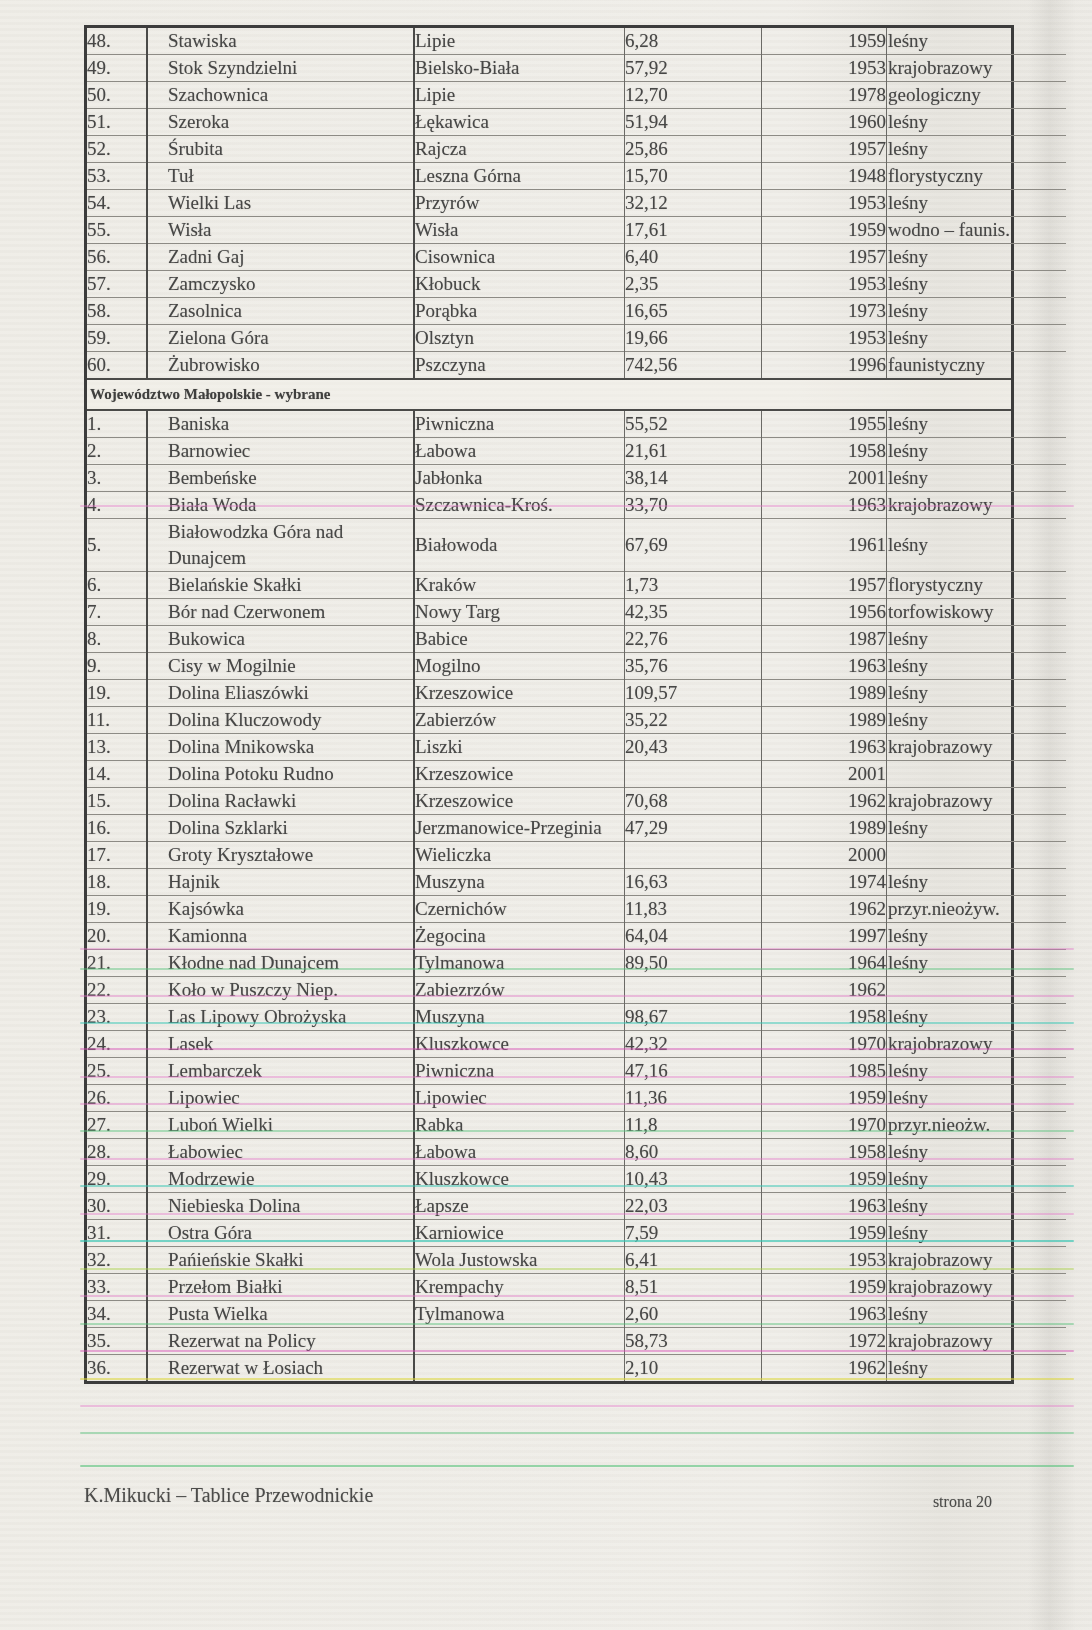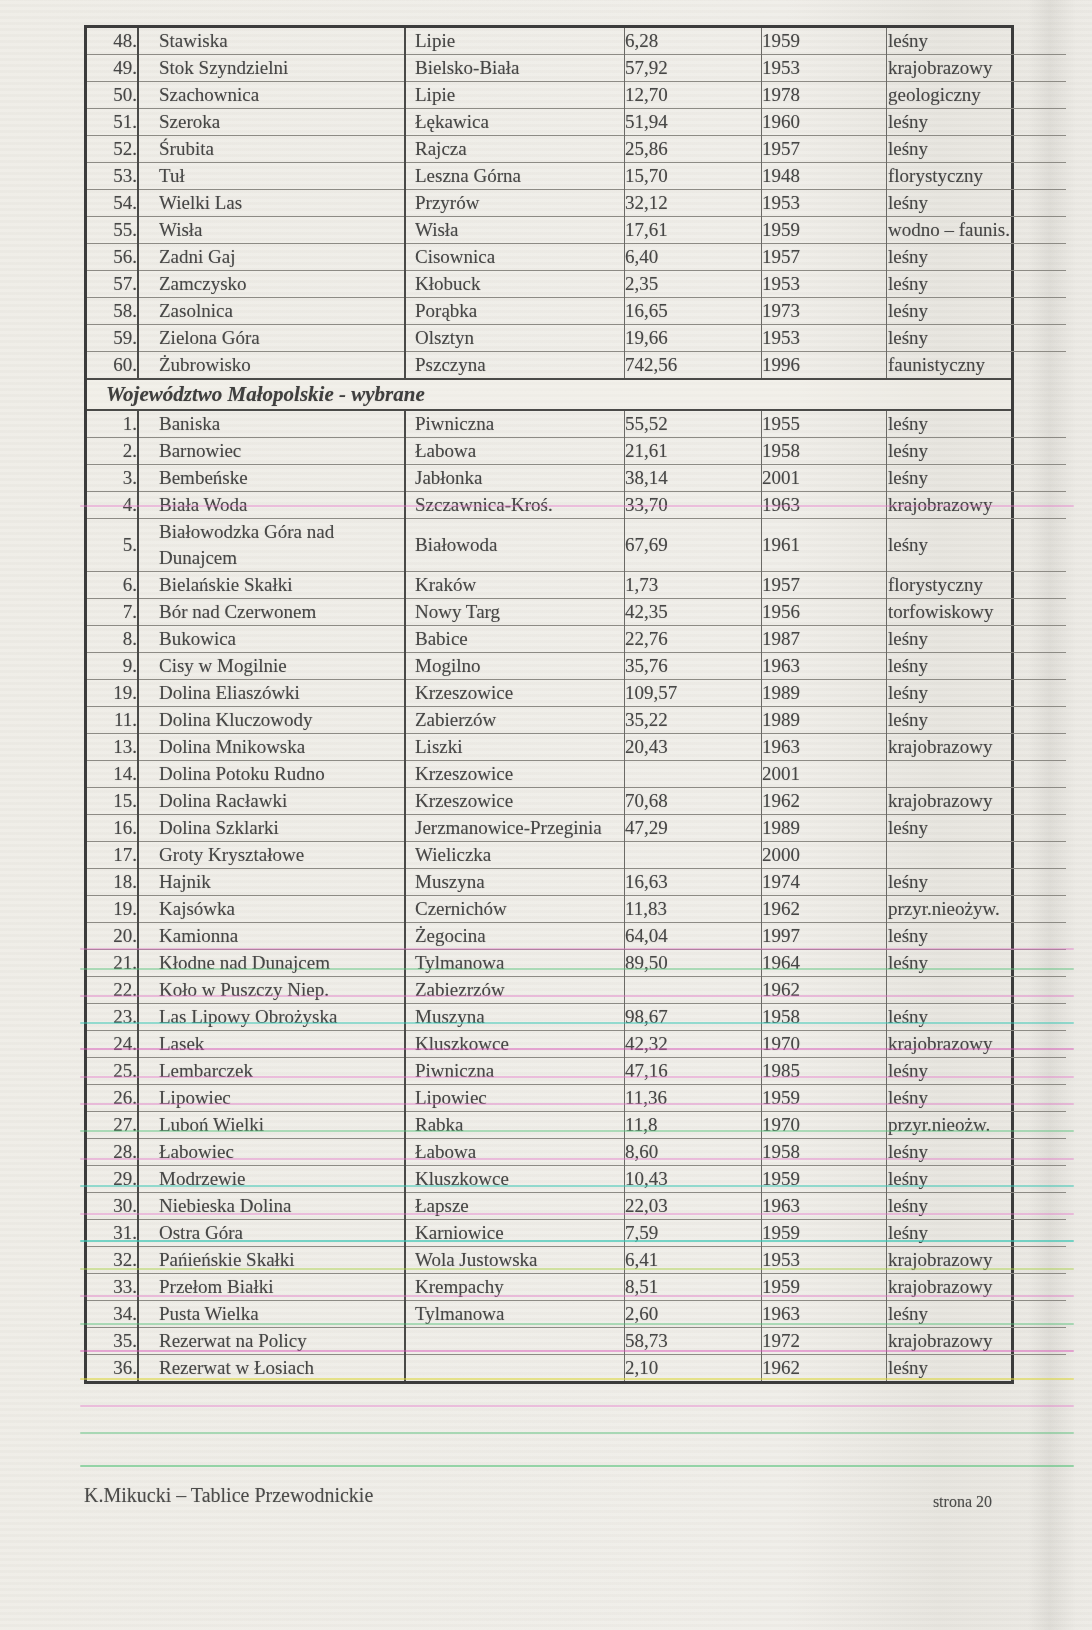--- a/index.html
+++ b/index.html
@@ -31,35 +31,34 @@
   td{
     font-size:19px;line-height:26px;
     color:#474746;
     text-shadow:0 0 1px rgba(70,70,70,0.35);
     border-top:1px solid #8d8b85;
     padding:0;
     overflow:hidden;
     vertical-align:middle;
   }
   tr:first-child td{border-top:none;}
-  .col-no{width:50px;text-align:right;border-left:none;}
+  .col-no{width:50px;padding-right:9px;border-left:none;}
   .col-name{width:245px;padding-left:20px;border-left:2px solid #4a4a48;}
-  .col-place{width:209px;padding-left:9px;border-left:2px solid #4a4a48;}
+  .col-place{width:209px;border-left:2px solid #4a4a48;}
   .col-area{width:110px;text-align:left;padding-right:26px;border-left:1.5px solid #6b6a66;}
-  .col-year{width:124px;text-align:left;border-left:1.5px solid #6b6a66;}
+  .col-year{width:124px;text-align:right;border-left:1.5px solid #6b6a66;}
   .col-type{width:178px;padding-left:1px;border-left:1.5px solid #6b6a66;}
   .section-band{
-    font-size:21px;font-weight:bold;color:#3f3f3e;
+    font-size:15px;font-weight:bold;color:#3f3f3e;
     line-height:29px;height:29px;
-    padding-left:19px;
+    padding-left:3px;
     border-top:2px solid #4a4a48;
     border-bottom:2px solid #4a4a48;
     background:rgba(244,242,236,0.4);
     text-shadow:0 0 1px rgba(60,60,60,0.4);
-    font-style:italic;
   }
   .footer{
     position:absolute;left:84px;top:1484px;width:924px;height:40px;
     font-size:20px;color:#4c4c4a;
     text-shadow:0 0 1px rgba(70,70,70,0.3);
   }
   .footer .left{position:absolute;left:0;top:0;}
   .footer .right{position:absolute;right:16px;top:9px;font-size:16px;}
   
   .streaks{position:absolute;left:80px;top:0;width:994px;height:1630px;pointer-events:none;}

